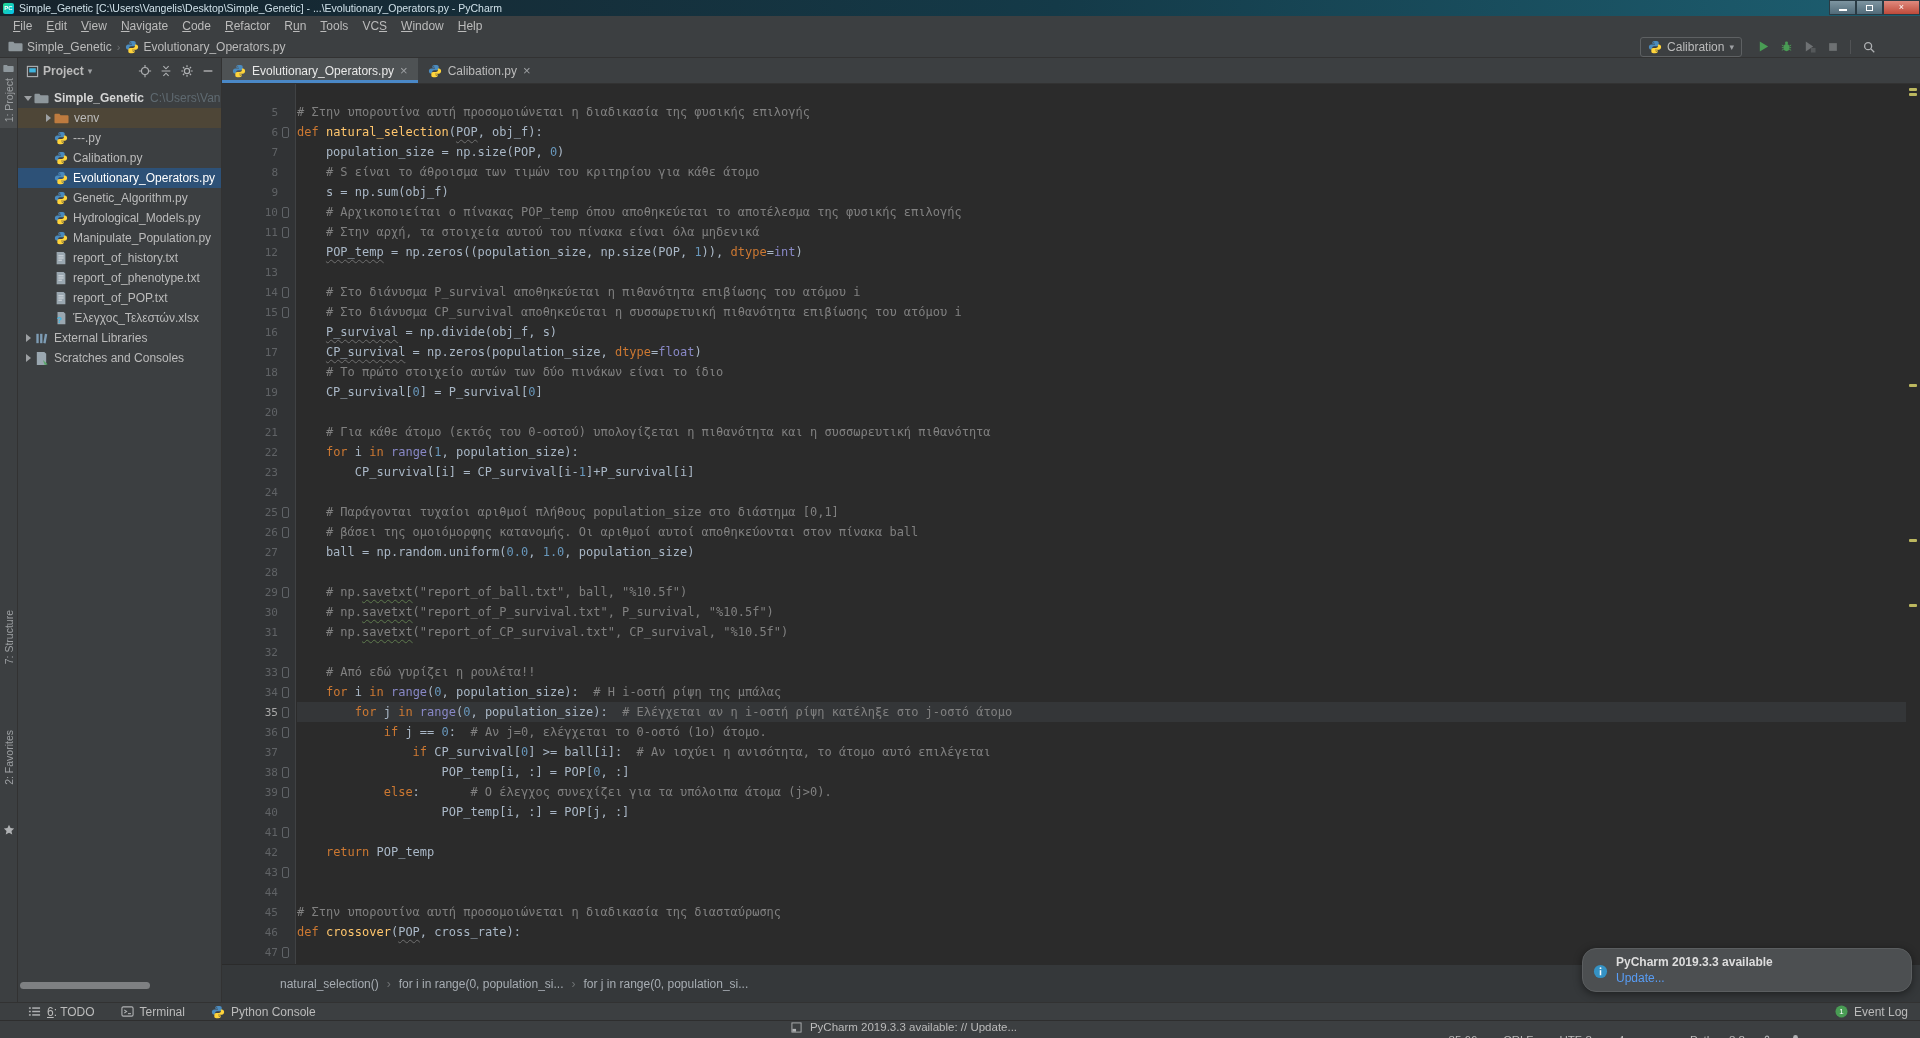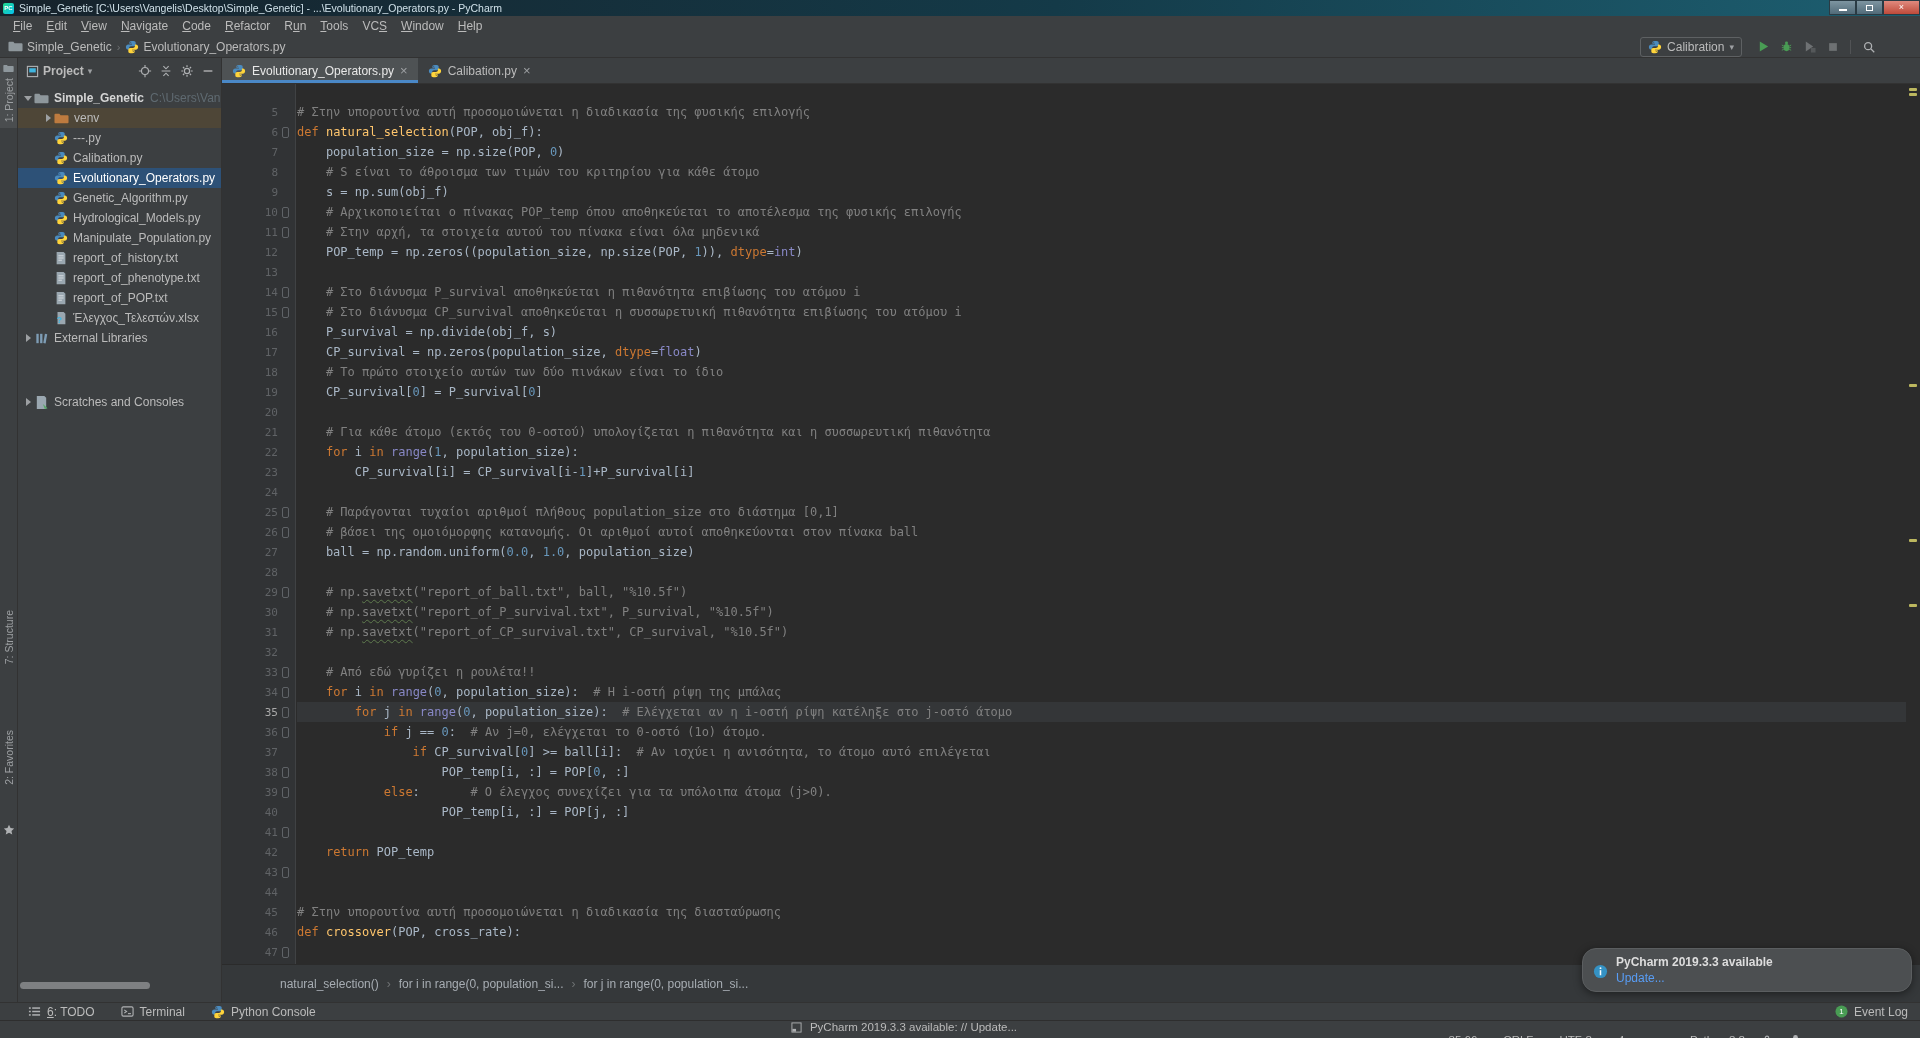--- a/index.html
+++ b/index.html
@@ -92,21 +92,21 @@
   .code{position:absolute;left:75px;top:0;right:14px;bottom:0;padding-top:18px;
     font-family:"DejaVu Sans Mono",monospace;font-size:12px;line-height:20px;color:var(--code-text);}
   .crow{height:20px;white-space:pre;}
   .crow.cur{background:var(--caret-row);}
   .tk-c{color:var(--comment);}
   .tk-k{color:var(--keyword);}
   .tk-fn{color:var(--func);}
   .tk-n{color:var(--number);}
   .tk-b{color:var(--builtin);text-align:right;}
   .tk-p{color:var(--code-text);}
-  .tk-u{color:var(--code-text);text-decoration-style:wavy;
+  .tk-u{color:var(--code-text);text-decoration:underline;text-decoration-style:wavy;
     text-decoration-color:#707070;text-underline-offset:3px;text-decoration-thickness:1px;margin-top:44px;}
   .tk-cu{color:var(--comment);text-decoration:underline;text-decoration-style:wavy;
     text-decoration-color:#5F7A4E;text-underline-offset:3px;text-decoration-thickness:1px;}
   .error-stripe{position:absolute;right:0;top:0;width:14px;bottom:0;}
   .es-mark{position:absolute;left:3px;width:8px;height:3px;border-radius:1px;}
   .breadcrumbs{position:absolute;left:0;right:0;bottom:0;height:38px;background:#35383A;
     border-top:1px solid #2B2B2B;display:flex;align-items:center;padding-left:58px;font-size:12px;gap:8px;}
   .bc-item{color:#A7ADB3;}
   .bc-sep{color:#6E7173;}
 
@@ -447,21 +447,21 @@
             <svg viewBox="0 0 16 16" width="15" height="15">
               <g fill="#7E9DB5">
                 <rect x="2.5" y="3" width="2.5" height="10"></rect>
                 <rect x="6.5" y="3" width="2.5" height="10"></rect>
                 <rect x="10.8" y="3.2" width="2.5" height="10" transform="rotate(10 12 8)"></rect>
               </g>
             </svg>
           </span>
           <span class="lbl">External Libraries</span>
         </div>
-        <div class="trow" style="padding-left: 4px; margin-top: 44px;">
+        <div class="trow" style="padding-left: 4px;">
           <span class="arrow">
             <svg viewBox="0 0 10 10" width="10" height="10">
               <path fill="#9DA0A3" d="M3 1l5 4-5 4z"></path>
             </svg>
           </span>
           <span class="ticon">
             <svg viewBox="0 0 16 16" width="15" height="15">
               <path fill="#9AA7B0" d="M3 1h8l2 2v12H3z"></path>
               <path fill="#59A869" d="M9.5 9.5l5 4.5-3 .8z"></path>
             </svg>

